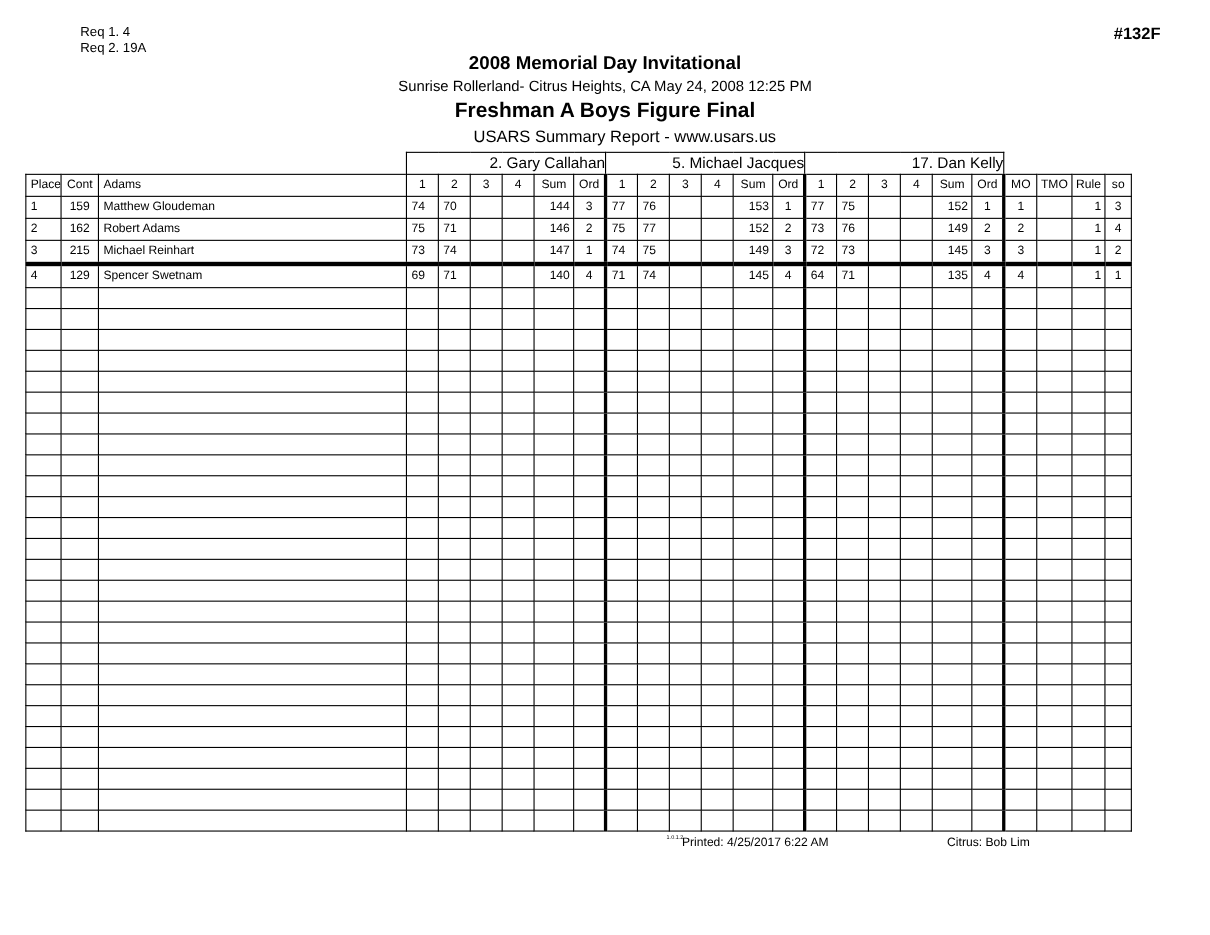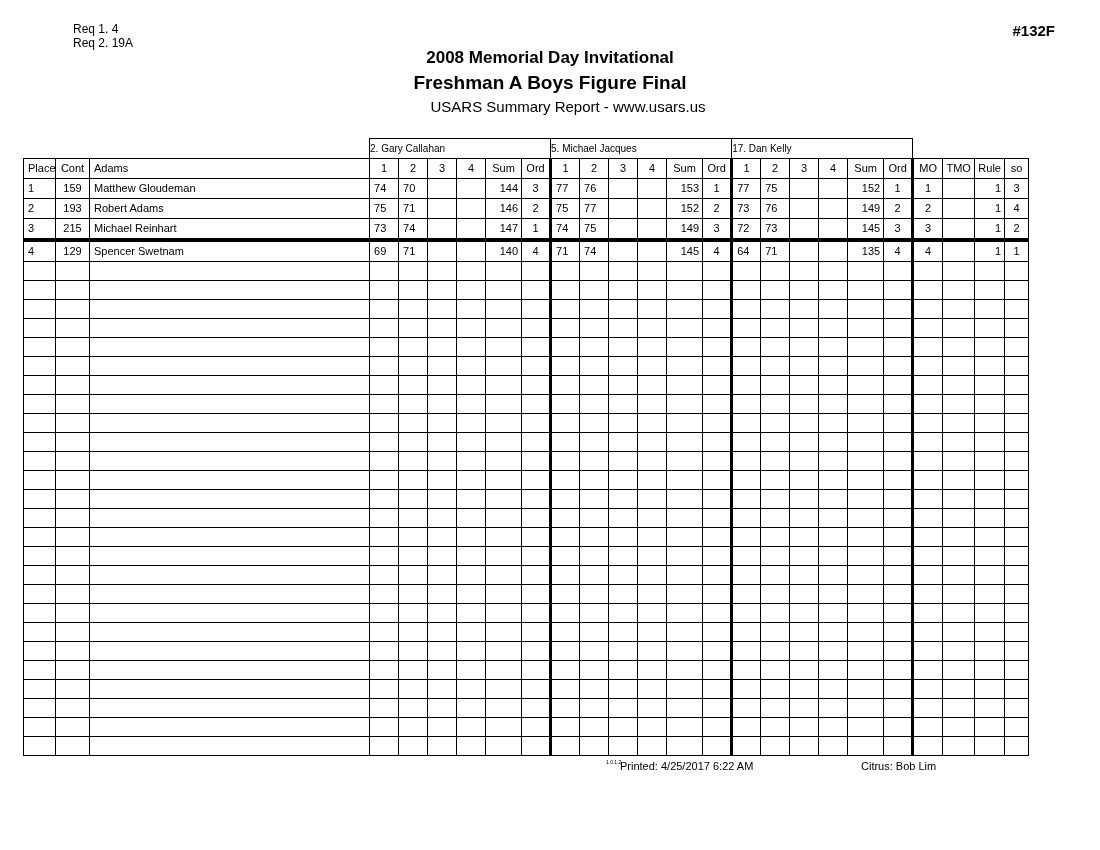--- a/index.html
+++ b/index.html
@@ -37,23 +37,23 @@
     border: 1px solid #000;
     height: 19px;
     line-height: 19px;
     padding: 0;
     overflow: hidden;
     white-space: nowrap;
     font-weight: normal;
   }
   tr.judge-row td.nb { border: none; }
   td.judge-cell {
-    text-align: left;
+    text-align: right;
     padding-left: 4px;
-    font-size: 10px;
+    font-size: 14px;
     height: 21px;
     line-height: 21px;
   }
   th { text-align: center; }
   .c-place, .c-name { text-align: left; padding-left: 4px !important; }
   .c-cont, .c-ord, .c-mo, .c-tmo, .c-so { text-align: center; }
   .c-sc { text-align: left; padding-left: 4px !important; }
   .c-sum, .c-rule { text-align: right; padding-right: 3px !important; }
   th.c-sc, th.c-sum, th.c-rule { text-align: center; padding: 0 !important; }
   .c-ord { border-right: 3px solid #000 !important; }
@@ -72,20 +72,21 @@
 
 <div class="page">
 
   <div class="page-header">
     <div class="req">
       <div>Req 1.  4</div>
       <div>Req 2.  19A</div>
     </div>
     <div class="titles">
       <div class="t1">2008 Memorial Day Invitational</div>
+      <div class="t2">Sunrise Rollerland- Citrus Heights, CA  May 24, 2008  12:25 PM</div>
       <div class="t3">Freshman A Boys Figure Final</div>
       <div class="t4">USARS Summary Report - www.usars.us</div>
     </div>
     <div class="evtnum">#132F</div>
   </div>
 
   <table class="summary">
     <colgroup>
       <col style="width:32px">
         <col style="width:34px">
@@ -172,21 +173,21 @@
           <td class="c-sc"></td>
           <td class="c-sum">152</td>
           <td class="c-ord">1</td>
           <td class="c-mo">1</td>
           <td class="c-tmo"></td>
           <td class="c-rule">1</td>
           <td class="c-so">3</td>
         </tr>
         <tr>
           <td class="c-place b">2</td>
-          <td class="c-cont b">193</td>
+          <td class="c-cont b">162</td>
           <td class="c-name b">Robert Adams</td>
           <td class="c-sc">75</td>
           <td class="c-sc">71</td>
           <td class="c-sc"></td>
           <td class="c-sc"></td>
           <td class="c-sum">146</td>
           <td class="c-ord">2</td>
           <td class="c-sc">75</td>
           <td class="c-sc">77</td>
           <td class="c-sc"></td>

